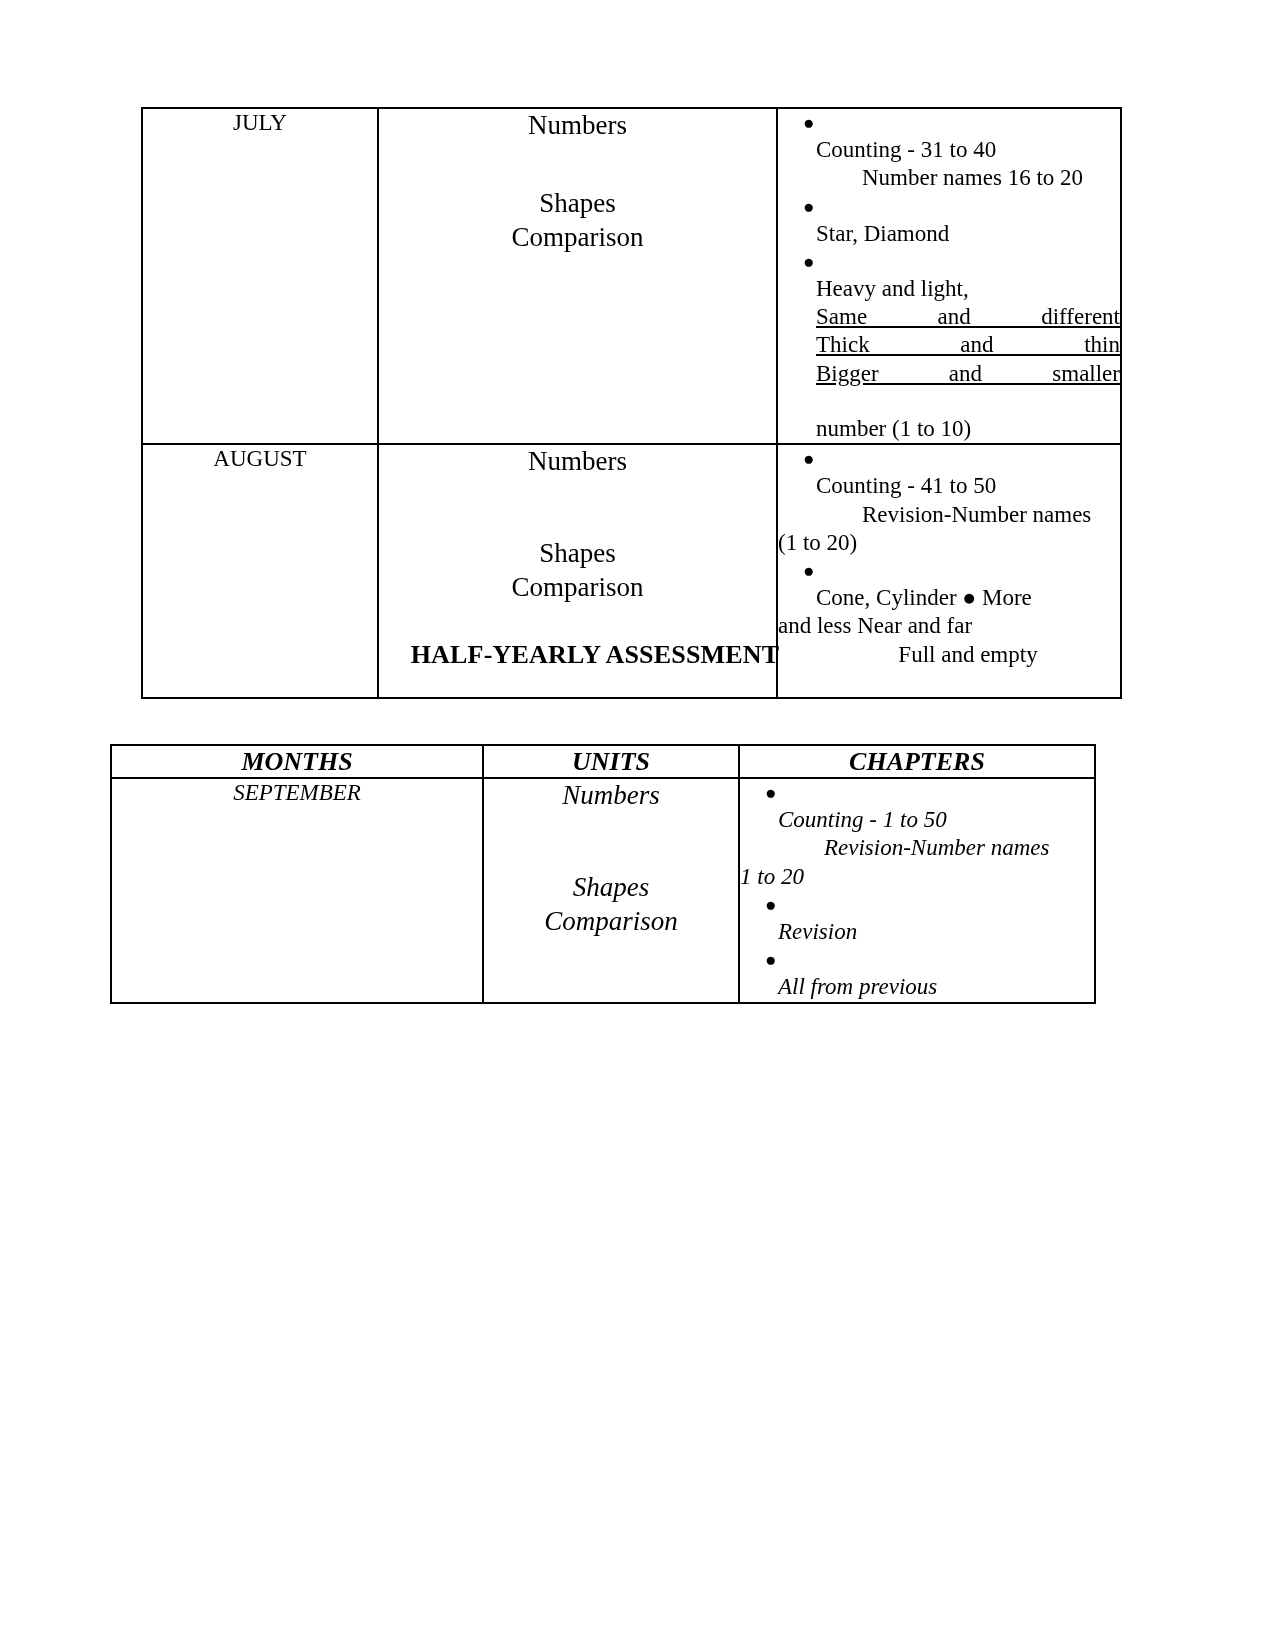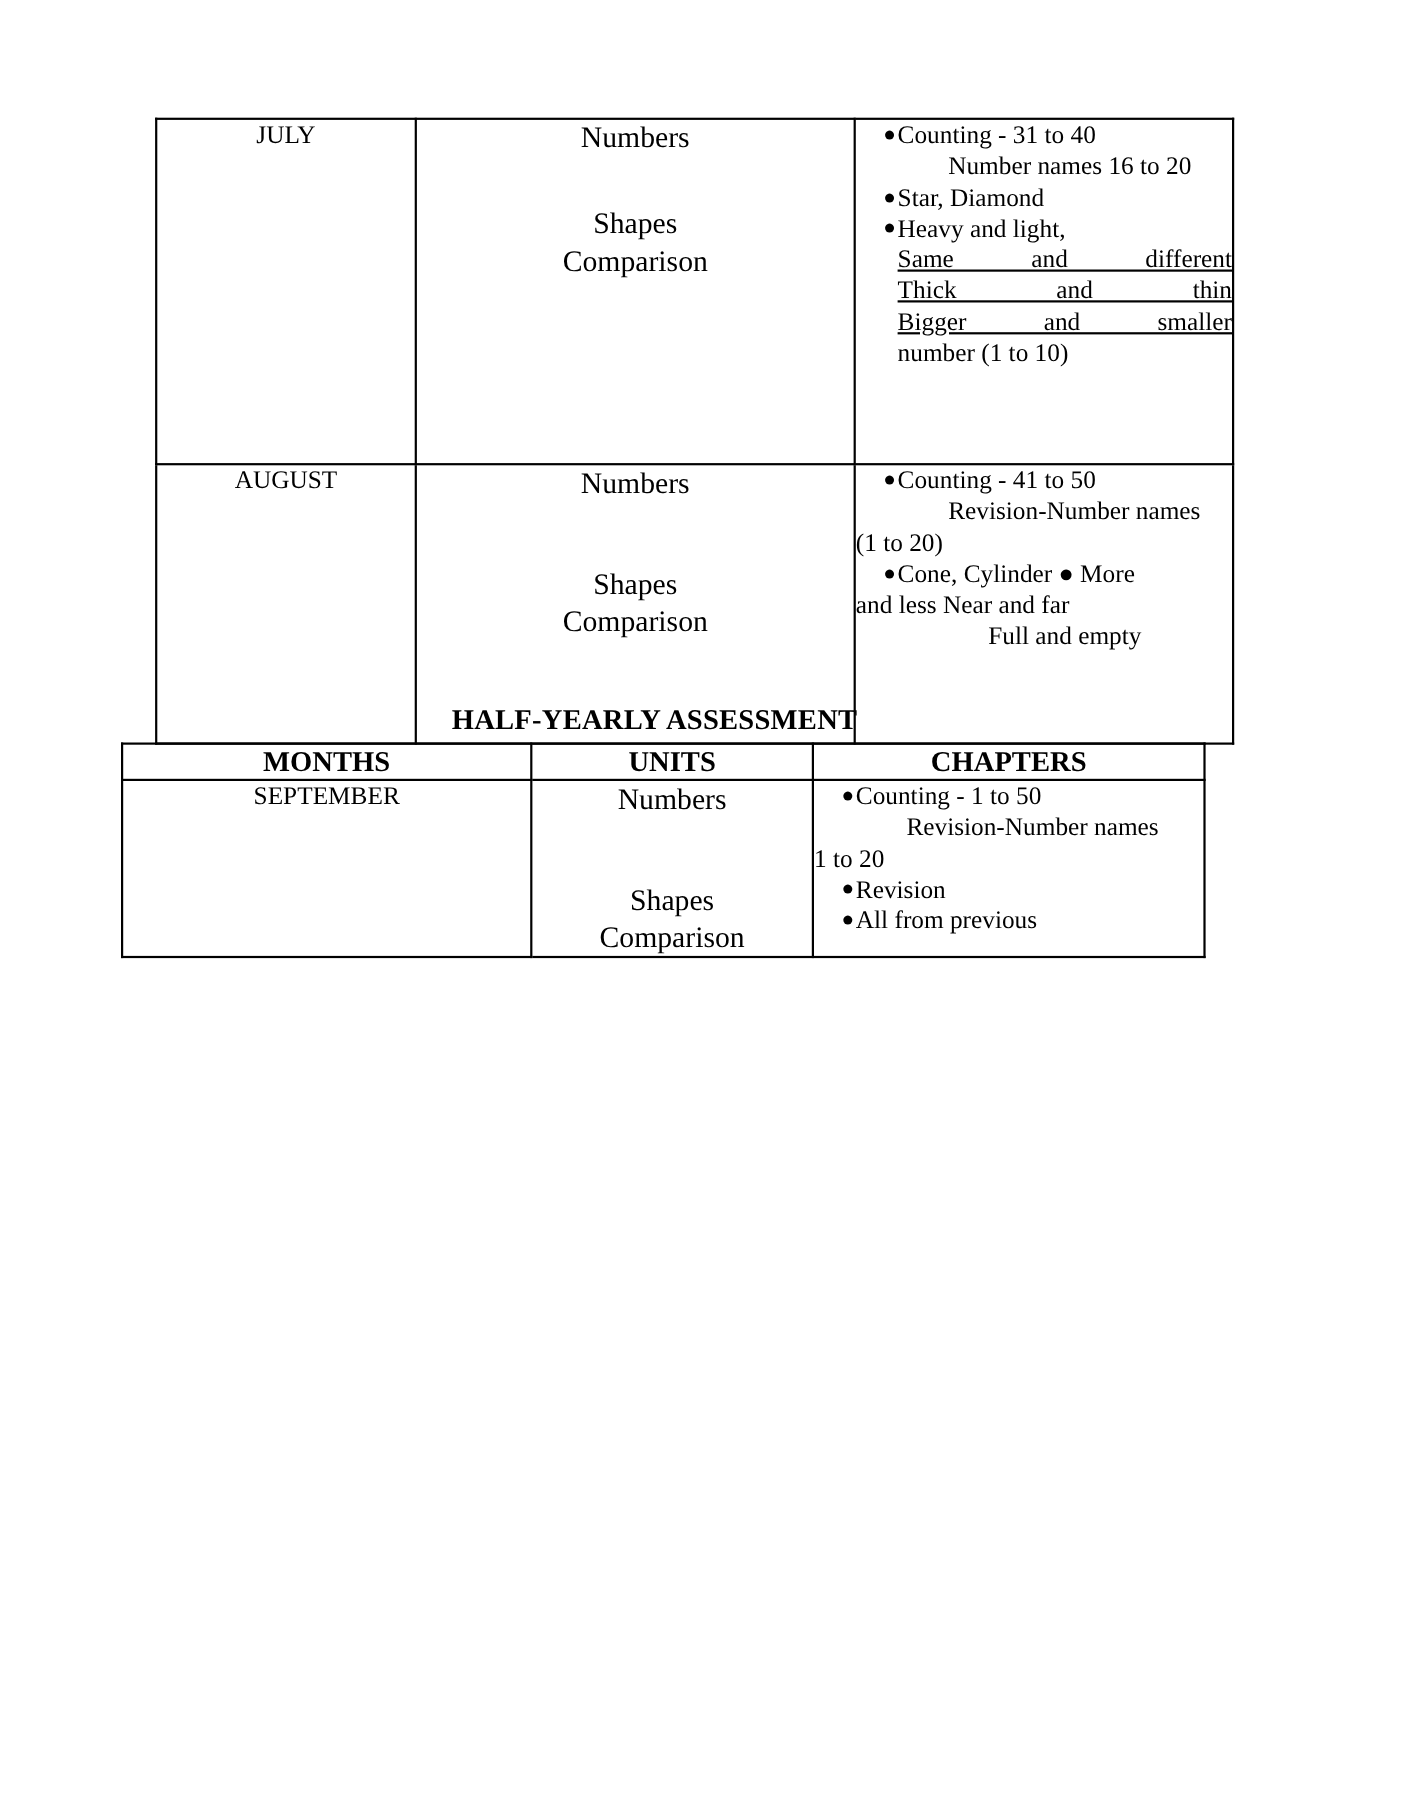--- a/index.html
+++ b/index.html
@@ -86,52 +86,54 @@
     margin-left: 16px;
   }
   .justified {
     display: block;
     text-align: justify;
     text-align-last: justify;
     text-decoration: underline;
   }
   .plain-line {
     display: block;
+    margin-top: 27px;
   }
   .outdent-line {
     display: block;
     margin-left: -38px;
   }
   .center-line {
     display: block;
     text-align: center;
   }
-  .row-height-july   { height: 314px; }
+  .row-height-july   { height: 272px; }
   .row-height-august { height: 254px; }
 
   
   .assessment-heading {
     position: absolute;
     left: 0;
     top: 640px;
     width: 1190px;
     text-align: center;
     font-size: 26px;
     font-weight: bold;
     letter-spacing: 0.2px;
   }
 
   
   .table-two {
     position: absolute;
     left: 110px;
-    top: 675px;
+    top: 744px;
     width: 986px;
     border-collapse: collapse;
     table-layout: fixed;
+    font-style: italic;
   }
   .table-two td, .table-two th {
     border: 2px solid #000;
     vertical-align: top;
     padding: 0;
   }
   .t2-col-month   { width: 372px; }
   .t2-col-unit    { width: 256px; }
   .t2-col-chapter { width: 356px; }
 

